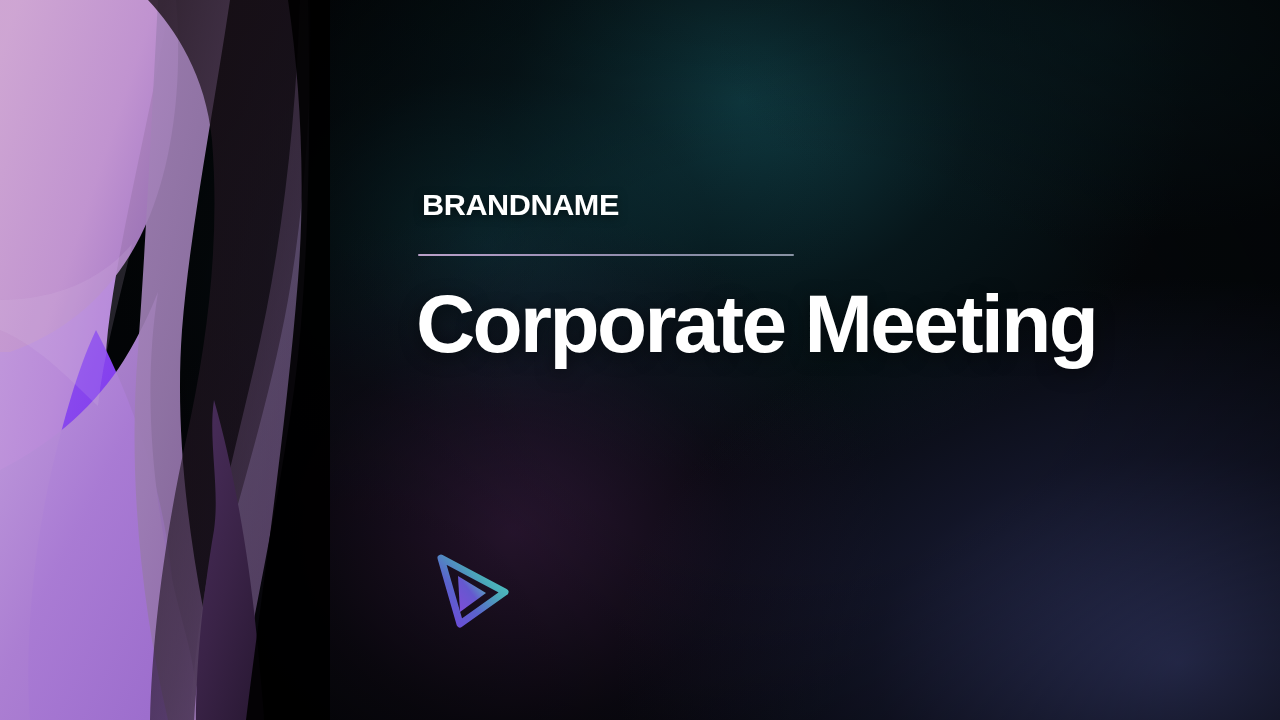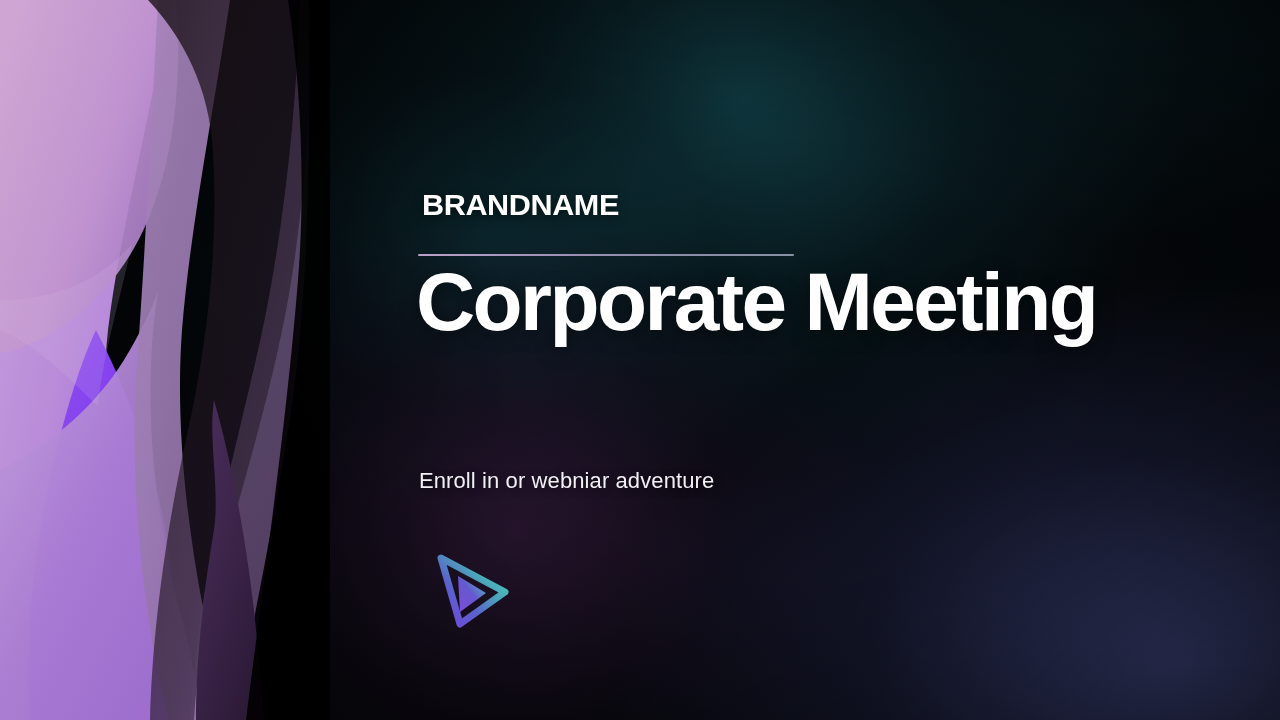--- a/index.html
+++ b/index.html
@@ -91,21 +91,21 @@
     background:linear-gradient(90deg,
       rgba(196,168,210,0.95) 0%,
       rgba(176,158,200,0.90) 35%,
       rgba(160,160,190,0.85) 70%,
       rgba(168,176,196,0.80) 100%);
     border-radius:1px;
   }
 
   .headline {
     position:absolute;
-    left:-2px; top:266px;
+    left:-2px; top:288px;
     width:790px;
     color:#ffffff;
     font-size:82px;
     font-weight:bold;
     line-height:0.89;
     letter-spacing:-2.6px;
     white-space:nowrap;
     text-shadow:0 4px 18px rgba(0,0,0,0.5);
   }
   .headline .l1, .headline .l2 { display:block; }
@@ -207,21 +207,20 @@
   <div class="content">
 
     <div class="brandname">BRANDNAME</div>
 
     <div class="divider"></div>
 
     <div class="headline">
       <span class="l1">Corporate Meeting</span>
     </div>
 
-    <div class="subtitle">Enroll in or webniar adventure</div>
 
     <div class="logo-mark">
       <svg viewBox="0 0 84 78" xmlns="http://www.w3.org/2000/svg">
         <defs>
           <linearGradient id="logoOuter" x1="0.05" y1="0.95" x2="0.95" y2="0.05">
             <stop offset="0%" stop-color="#6f49d8"></stop>
             <stop offset="35%" stop-color="#5a63cc"></stop>
             <stop offset="68%" stop-color="#4aa9b8"></stop>
             <stop offset="100%" stop-color="#4fd1c5"></stop>
           </linearGradient>

